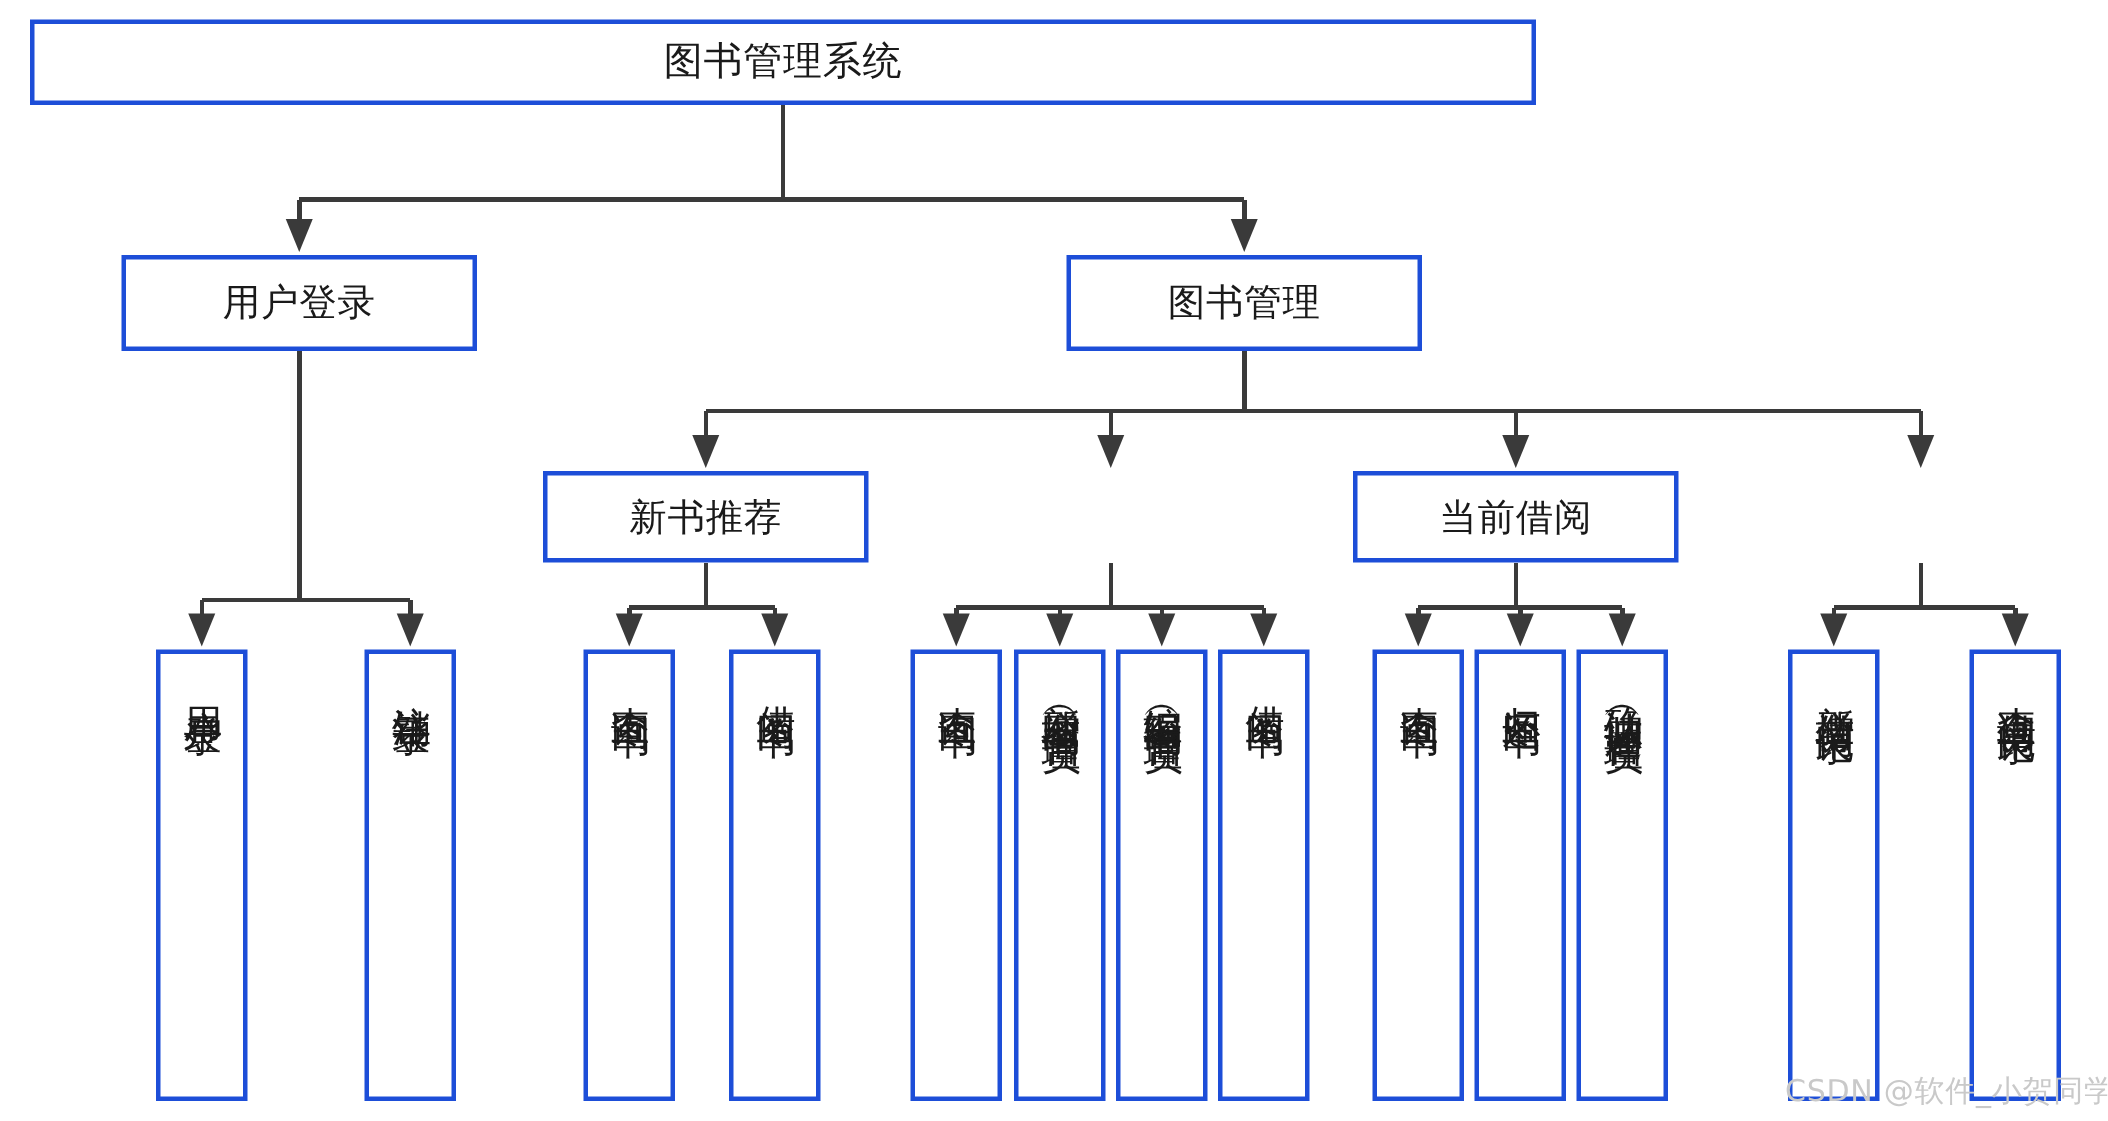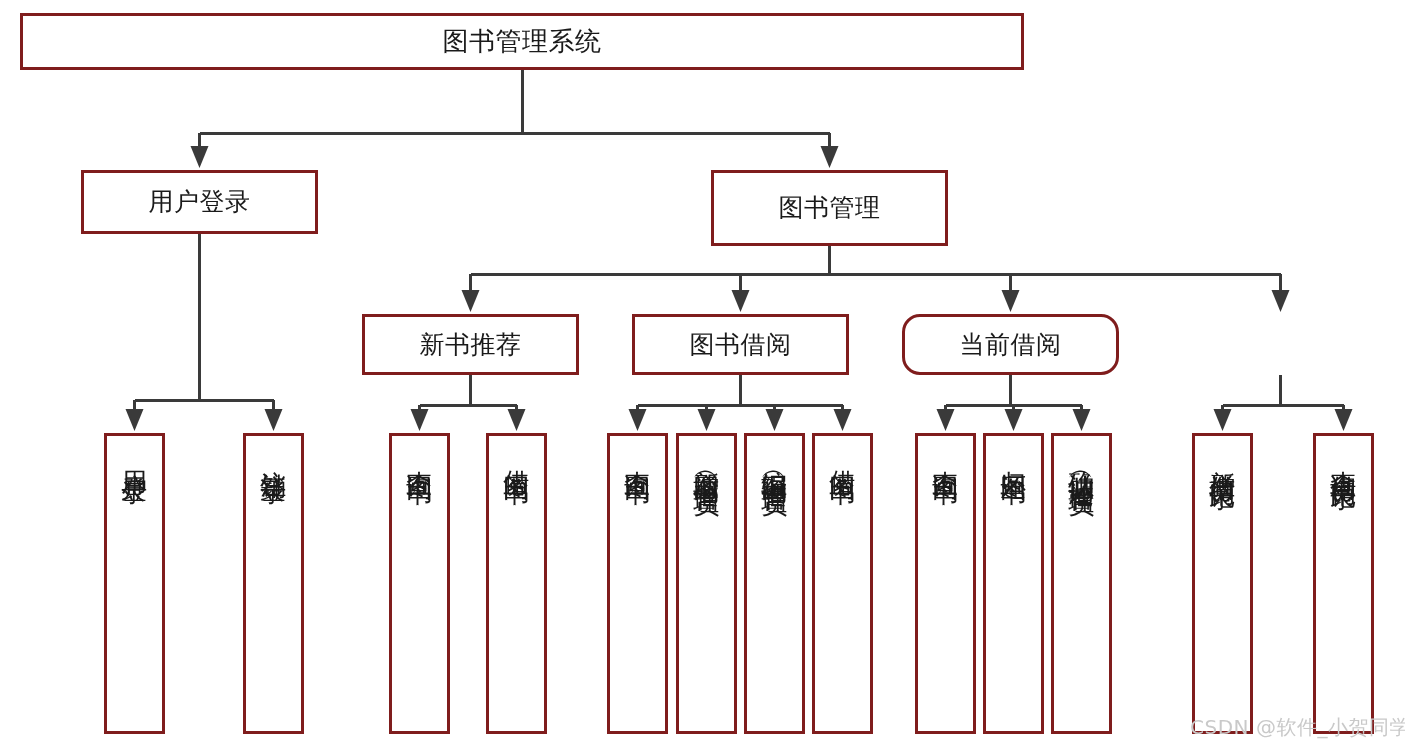--- a/index.html
+++ b/index.html
@@ -22,21 +22,21 @@
     position: absolute;
     left: 0;
     top: 0;
     width: 1405px;
     height: 747px;
     pointer-events: none;
   }
   .node {
     position: absolute;
     box-sizing: border-box;
-    border: 3px solid #7f1d1d;
+    border: 3px solid #1d4ed8;
     background: #ffffff;
     display: flex;
     align-items: center;
     justify-content: center;
     color: #1a1a1a;
     z-index: 2;
   }
   .node .label {
     display: block;
     line-height: 1.18;
@@ -130,31 +130,28 @@
       <path d="M 1334.5 409 L 1343.5 431 L 1352.5 409 Z" fill="#3a3a3a"></path>
     </svg>
 
   <div class="node horizontal" id="node-root" style="left: 20px; top: 13px; width: 1004px; height: 57px;">
     <span class="label">图书管理系统</span>
   </div>
 
   <div class="node horizontal" style="left: 81px; top: 170px; width: 237px; height: 64px;">
     <span class="label">用户登录</span>
   </div>
-  <div class="node horizontal" style="left: 711px; top: 170px; width: 237px; height: 76px;">
+  <div class="node horizontal" style="left: 711px; top: 170px; width: 237px; height: 64px;">
     <span class="label">图书管理</span>
   </div>
 
   <div class="node horizontal" style="left: 362px; top: 314px; width: 217px; height: 61px; text-align: center;">
     <span class="label">新书推荐</span>
   </div>
-  <div class="node horizontal" style="left: 632px; top: 314px; width: 217px; height: 61px;">
-    <span class="label">图书借阅</span>
-  </div>
-  <div class="node horizontal" style="left: 902px; top: 314px; width: 217px; height: 61px; border-radius: 18px;">
+  <div class="node horizontal" style="left: 902px; top: 314px; width: 217px; height: 61px;">
     <span class="label">当前借阅</span>
   </div>
 
   <div class="node vertical" style="left: 104px; top: 433px; width: 61px; height: 301px;">
     <span class="label">用户登录</span>
   </div>
   <div class="node vertical" style="left: 243px; top: 433px; width: 61px; height: 301px;">
     <span class="label">注销登录</span>
   </div>
   <div class="node vertical" style="left: 389px; top: 433px; width: 61px; height: 301px;">

